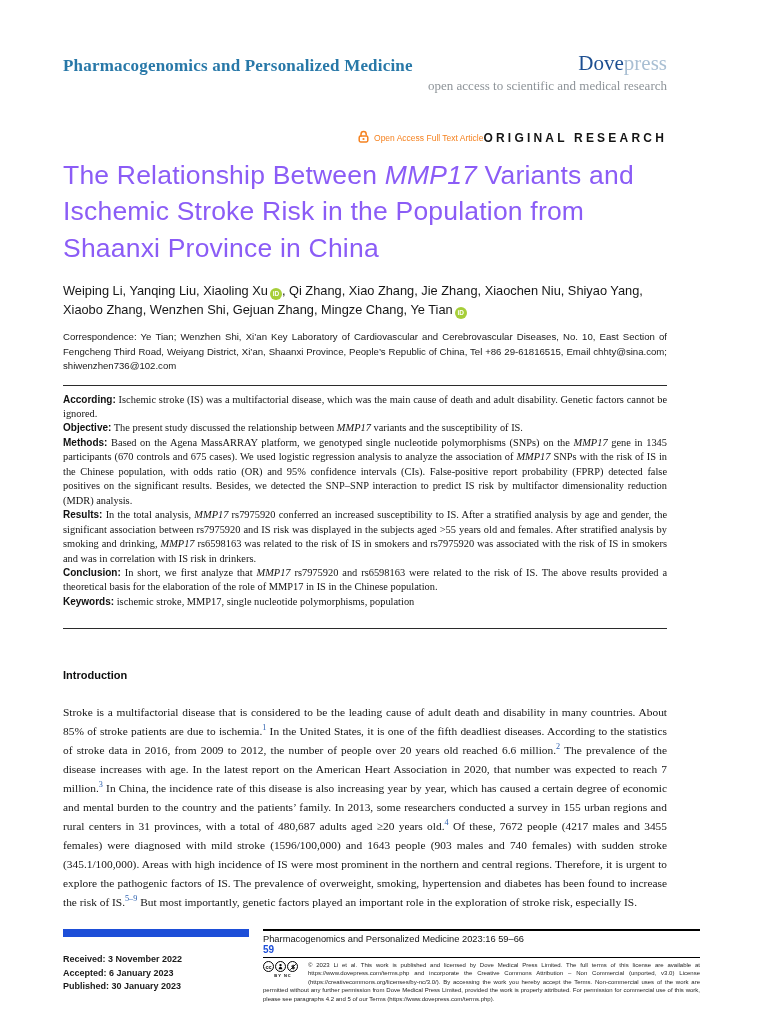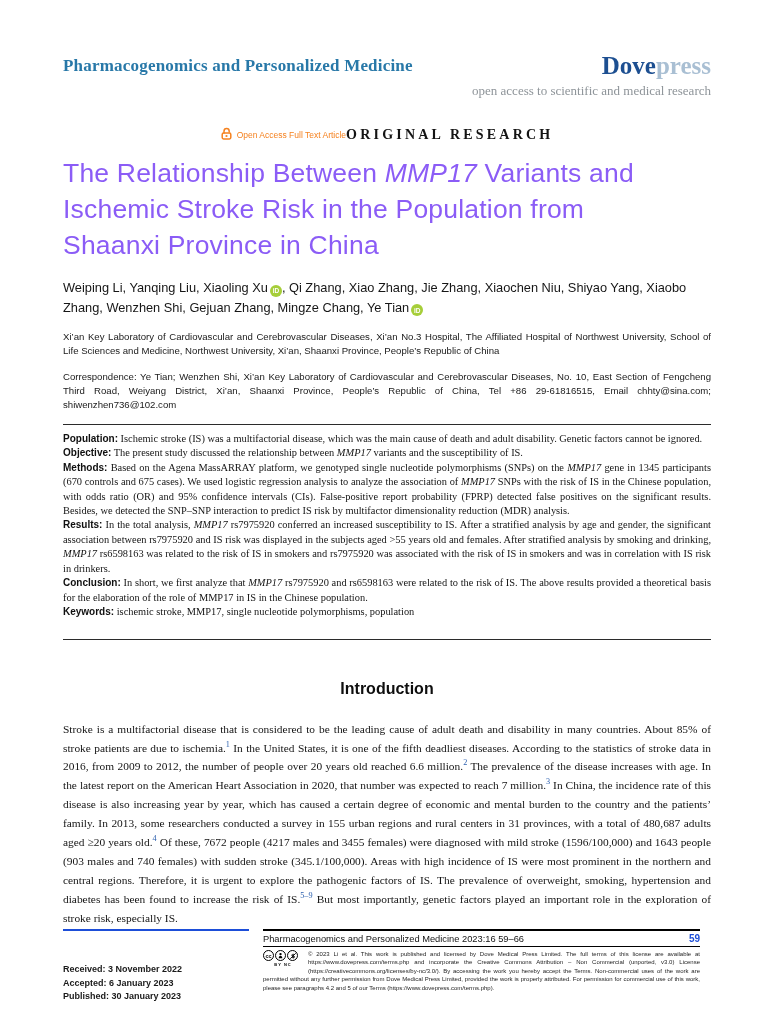--- a/index.html
+++ b/index.html
@@ -4,37 +4,37 @@
 <style>
   * { margin:0; padding:0; box-sizing:border-box; }
   html,body { width:757px; height:1010px; }
   body {
     background:#ffffff;
     font-family:"Liberation Sans", sans-serif;
     color:#1b1b1b;
     position:relative;
     overflow:hidden;
   }
-  .content { padding:52px 46px 0 63px; }
+  .content { padding:52px 90px 0 63px; }
 
   
   .masthead { display:flex; justify-content:space-between; align-items:flex-start; }
   .journal-title {
     font-family:"Liberation Serif", serif;
     font-weight:bold; font-size:17px; color:#2878a8; padding-top:4px; letter-spacing:.2px;
   }
   .brand-block { text-align:right; }
-  .brand { font-family:"Liberation Serif", serif; font-size:25px; font-weight:bold; color:#1d4f91; line-height:1.1; }
+  .brand { font-family:"Liberation Serif", serif; font-size:21px; font-weight:normal; color:#1d4f91; line-height:1.1; }
   .brand .brand-light { color:#a9bfd3; }
   .tagline { font-family:"Liberation Serif", serif; font-size:13px; color:#8e9499; margin-top:3px; }
 
   
-  .type-row { display:flex; justify-content:center; align-items:center; margin-top:28px; }
+  .type-row { display:flex; justify-content:flex-end; align-items:center; margin-top:36px; }
   .open-access { display:inline-flex; align-items:center; gap:5px; font-size:8.5px; color:#f58220; }
-  .article-type { font-size:14px; font-weight:bold; letter-spacing:3.2px; color:#141414;font-family:Liberation Serif, serif; }
+  .article-type { font-size:12px; font-weight:bold; letter-spacing:3.2px; color:#141414; }
 
   
   h1.title {
     margin-top:12px; max-width:618px;
     font-size:26.5px; line-height:1.37; font-weight:500; color:#8b5cf6; letter-spacing:.2px;
   }
   h1.title i { font-style:italic; font-weight:500; }
   .authors { margin-top:15px; font-size:12.8px; line-height:1.5; color:#161616; max-width:636px; }
   .orcid-icon {
     display:inline-flex; align-items:center; justify-content:center;
@@ -49,36 +49,36 @@
   .rule { border-top:1.4px solid #2b2b2b; margin-top:11px; }
   .abstract {
     padding:7px 0 8px;
     font-family:"Liberation Serif", serif;
     font-size:10.4px; line-height:1.39; text-align:justify; color:#141414;
   }
   .abstract p { margin:0; }
   .abs-label { font-family:"Liberation Sans", sans-serif; font-weight:bold; font-size:10px; color:#101010; }
 
   
-  h2.intro-heading { margin-top:40px; font-size:16px; font-weight:bold; color:#0e0e0e;text-align:center; }
+  h2.intro-heading { margin-top:40px; font-size:11px; font-weight:bold; color:#0e0e0e; }
   .intro {
     margin-top:22px;
     font-family:"Liberation Serif", serif;
     font-size:11.4px; line-height:1.66; text-align:justify; color:#141414;
   }
   sup.ref { color:#2b5fae; font-size:.72em; line-height:0; }
 
   
   .footer { position:absolute; top:929px; left:63px; width:637px; display:flex; gap:14px; background:#fff; }
   .received-box {
-    width:186px; border-top:2px solid #1d4ed8; padding-top:32px;
+    width:186px; border-top:8px solid #1d4ed8; padding-top:16px;
     font-size:9px; font-weight:bold; line-height:1.5; color:#1a1a1a;
   }
   .footer-right { flex:1; border-top:2px solid #000; }
-  .citation-row { display:flex; justify-content:space-between; align-items:flex-start; padding:2px 0 2px; }
+  .citation-row { display:flex; justify-content:space-between; align-items:flex-start; padding:2px 0 2px;flex-direction:column; }
   .citation { font-size:9.3px; color:#141414; padding-top:1px; }
   .page-num { font-size:10px; font-weight:bold; color:#1d4ed8; }
   .license-block { border-top:1.2px solid #000; padding-top:3px; overflow:hidden; }
   .cc-badge { float:left; width:40px; margin-right:5px; display:flex; flex-wrap:wrap; gap:1px; align-items:center; }
   .cc-circle {
     width:11px; height:11px; border:1.2px solid #000; border-radius:50%;
     display:inline-flex; align-items:center; justify-content:center;
     font-size:5.5px; font-weight:bold; color:#000; background:#fff;
   }
   .cc-sub { width:100%; font-size:4px; font-weight:bold; text-align:center; letter-spacing:1px; color:#000; }
@@ -108,28 +108,27 @@
       </span>
       <span>Open Access Full Text Article</span>
     </span>
     <span class="article-type">ORIGINAL RESEARCH</span>
   </div>
 
   <h1 class="title"><span>The Relationship Between </span><i>MMP17</i><span> Variants and Ischemic Stroke Risk in the Population from Shaanxi Province in China</span></h1>
 
   <p class="authors"><span>Weiping Li, Yanqing Liu, Xiaoling Xu</span><span class="orcid-icon">iD</span><span>, Qi Zhang, Xiao Zhang, Jie Zhang, Xiaochen Niu, Shiyao Yang, Xiaobo Zhang, Wenzhen Shi, Gejuan Zhang, Mingze Chang, Ye Tian</span><span class="orcid-icon">iD</span></p>
 
-  <p class="affiliation">Xi’an Key Laboratory of Cardiovascular and Cerebrovascular Diseases, Xi’an No.3 Hospital, The Affiliated Hospital of Northwest University, School of Life Sciences and Medicine, Northwest University, Xi’an, Shaanxi Province, People’s Republic of China</p>
 
   <p class="correspondence">Correspondence: Ye Tian; Wenzhen Shi, Xi’an Key Laboratory of Cardiovascular and Cerebrovascular Diseases, No. 10, East Section of Fengcheng Third Road, Weiyang District, Xi’an, Shaanxi Province, People’s Republic of China, Tel +86 29-61816515, Email chhty@sina.com; shiwenzhen736@102.com</p>
 
   <div class="rule"></div>
 
   <div class="abstract">
-    <p><b class="abs-label">Population:</b><span><span> Ischemic stroke (IS) was a multifactorial disease, which was the main cause of death and adult disability. Genetic factors cannot be ignored.</span></span></p>
+    <p><b class="abs-label">According:</b><span><span> Ischemic stroke (IS) was a multifactorial disease, which was the main cause of death and adult disability. Genetic factors cannot be ignored.</span></span></p>
     <p><b class="abs-label">Objective:</b><span><span> The present study discussed the relationship between </span><i>MMP17</i><span> variants and the susceptibility of IS.</span></span></p>
     <p><b class="abs-label">Methods:</b><span><span> Based on the Agena MassARRAY platform, we genotyped single nucleotide polymorphisms (SNPs) on the </span><i>MMP17</i><span> gene in 1345 participants (670 controls and 675 cases). We used logistic regression analysis to analyze the association of </span><i>MMP17</i><span> SNPs with the risk of IS in the Chinese population, with odds ratio (OR) and 95% confidence intervals (CIs). False-positive report probability (FPRP) detected false positives on the significant results. Besides, we detected the SNP–SNP interaction to predict IS risk by multifactor dimensionality reduction (MDR) analysis.</span></span></p>
     <p><b class="abs-label">Results:</b><span><span> In the total analysis, </span><i>MMP17</i><span> rs7975920 conferred an increased susceptibility to IS. After a stratified analysis by age and gender, the significant association between rs7975920 and IS risk was displayed in the subjects aged &gt;55 years old and females. After stratified analysis by smoking and drinking, </span><i>MMP17</i><span> rs6598163 was related to the risk of IS in smokers and rs7975920 was associated with the risk of IS in smokers and was in correlation with IS risk in drinkers.</span></span></p>
     <p><b class="abs-label">Conclusion:</b><span><span> In short, we first analyze that </span><i>MMP17</i><span> rs7975920 and rs6598163 were related to the risk of IS. The above results provided a theoretical basis for the elaboration of the role of MMP17 in IS in the Chinese population.</span></span></p>
     <p><b class="abs-label">Keywords:</b><span><span> ischemic stroke, MMP17, single nucleotide polymorphisms, population</span></span></p>
   </div>
 
   <div class="rule"></div>
 
   <h2 class="intro-heading">Introduction</h2>

